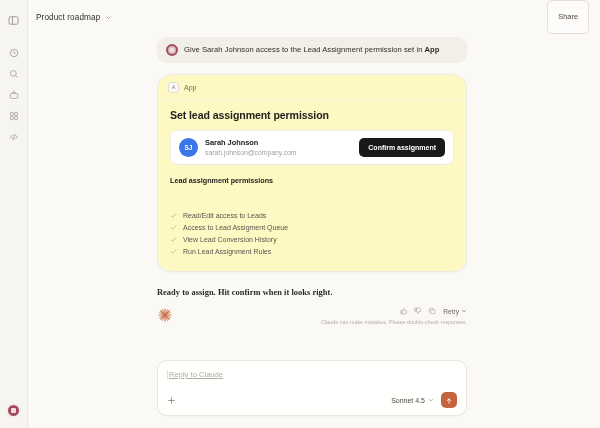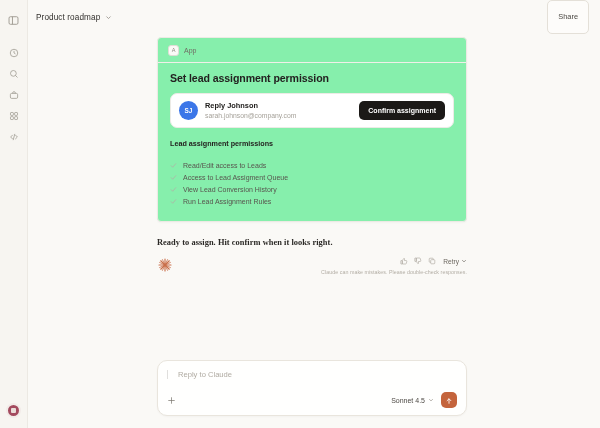--- a/index.html
+++ b/index.html
@@ -122,23 +122,23 @@
   #user-msg-text {
     font-size: 7.6px;
     color: #2e2c29;
     letter-spacing: .05px;
     line-height: 1.25;
   }
   #user-msg-text b { font-weight: 700; }
 
   
   #artifact {
-    background: #86efac;
+    background: #fef9c3;
     border: 1px solid #eceae4;
-    border-radius: 4px;
+    border-radius: 14px;
     overflow: hidden;
     box-shadow: 0 1px 2px rgba(40,36,30,.03);
   }
   #artifact-head {
     padding: 7px 10px 6px 10px;
     display: flex; align-items: center; gap: 5px;
     border-bottom: 1px solid #f1efe9;
   }
   .app-glyph {
     width: 11px; height: 11px;
@@ -194,21 +194,21 @@
     font-size: 7px;
     font-weight: 700;
     padding: 6px 9px;
     line-height: 1;
     font-family: "Liberation Sans", sans-serif;
     white-space: nowrap;
   }
 
   
   #perm-title {
-    font-size: 7.2px; font-weight: 700; color: #242220; margin-bottom: 11px;
+    font-size: 7.2px; font-weight: 700; color: #242220; margin-bottom: 24px;
   }
   .perm-item {
     display: flex; align-items: center; gap: 6px;
     font-size: 7px; color: #58544e;
     padding: 2.5px 0;
   }
   .perm-check {
     width: 7px; height: 7px; flex: 0 0 7px;
     color: #b4afa6; display: flex; align-items: center; justify-content: center;
   }
@@ -255,24 +255,25 @@
     margin-left: 129px;
     background: #fffffe;
     border: 1px solid #e9e5dd;
     border-radius: 10px;
     padding: 9px 9px 7px 9px;
     box-shadow: 0 1px 2px rgba(40,36,30,.03);
   }
   #composer-input {
     font-size: 7.6px;
     color: #b0aba2;
-    padding-left: 10px;
+    padding-left: 1px;
     border-left: 1px solid #5a565030;
     line-height: 1.2;
     margin-bottom: 13px;
+    text-decoration: underline;
   }
   #composer-bar { display: flex; align-items: center; }
   #plus-btn {
     color: #7d7870; display: flex; font-size: 10px; line-height: 1;
   }
   .comp-spacer { flex: 1 1 auto; }
   #model-picker {
     display: flex; align-items: center; gap: 3px;
     font-size: 7px; color: #4e4a45; margin-right: 7px;
   }
@@ -357,36 +358,42 @@
           </svg>
         </span>
       </div>
       <div class="topbar-spacer"></div>
       <div id="share-btn">Share</div>
     </div>
 
     <div id="convo">
       <div class="thread">
 
+        <div id="user-msg">
+          <span class="msg-avatar">
+              <i></i>
+            </span>
+          <span id="user-msg-text"><span>Give Sarah Johnson access to the Lead Assignment permission set in </span><b>App</b></span>
+        </div>
 
         <div id="artifact">
 
           <div id="artifact-head">
             <span class="app-glyph">A</span>
             <span id="artifact-head-label">App</span>
           </div>
 
           <div id="artifact-body">
 
             <div id="artifact-title">Set lead assignment permission</div>
 
             <div id="user-row">
               <span id="user-row-avatar">SJ</span>
               <span id="user-row-info">
-                <span id="user-row-name" style="display:block">Reply Johnson</span>
+                <span id="user-row-name" style="display:block">Sarah Johnson</span>
                 <span id="user-row-email" style="display:block">sarah.johnson@company.com</span>
               </span>
               <button id="confirm-btn">Confirm assignment</button>
             </div>
 
             <div id="perm-title">Lead assignment permissions</div>
 
             <div id="perm-list">
               <div class="perm-item">
                 <span class="perm-check">

